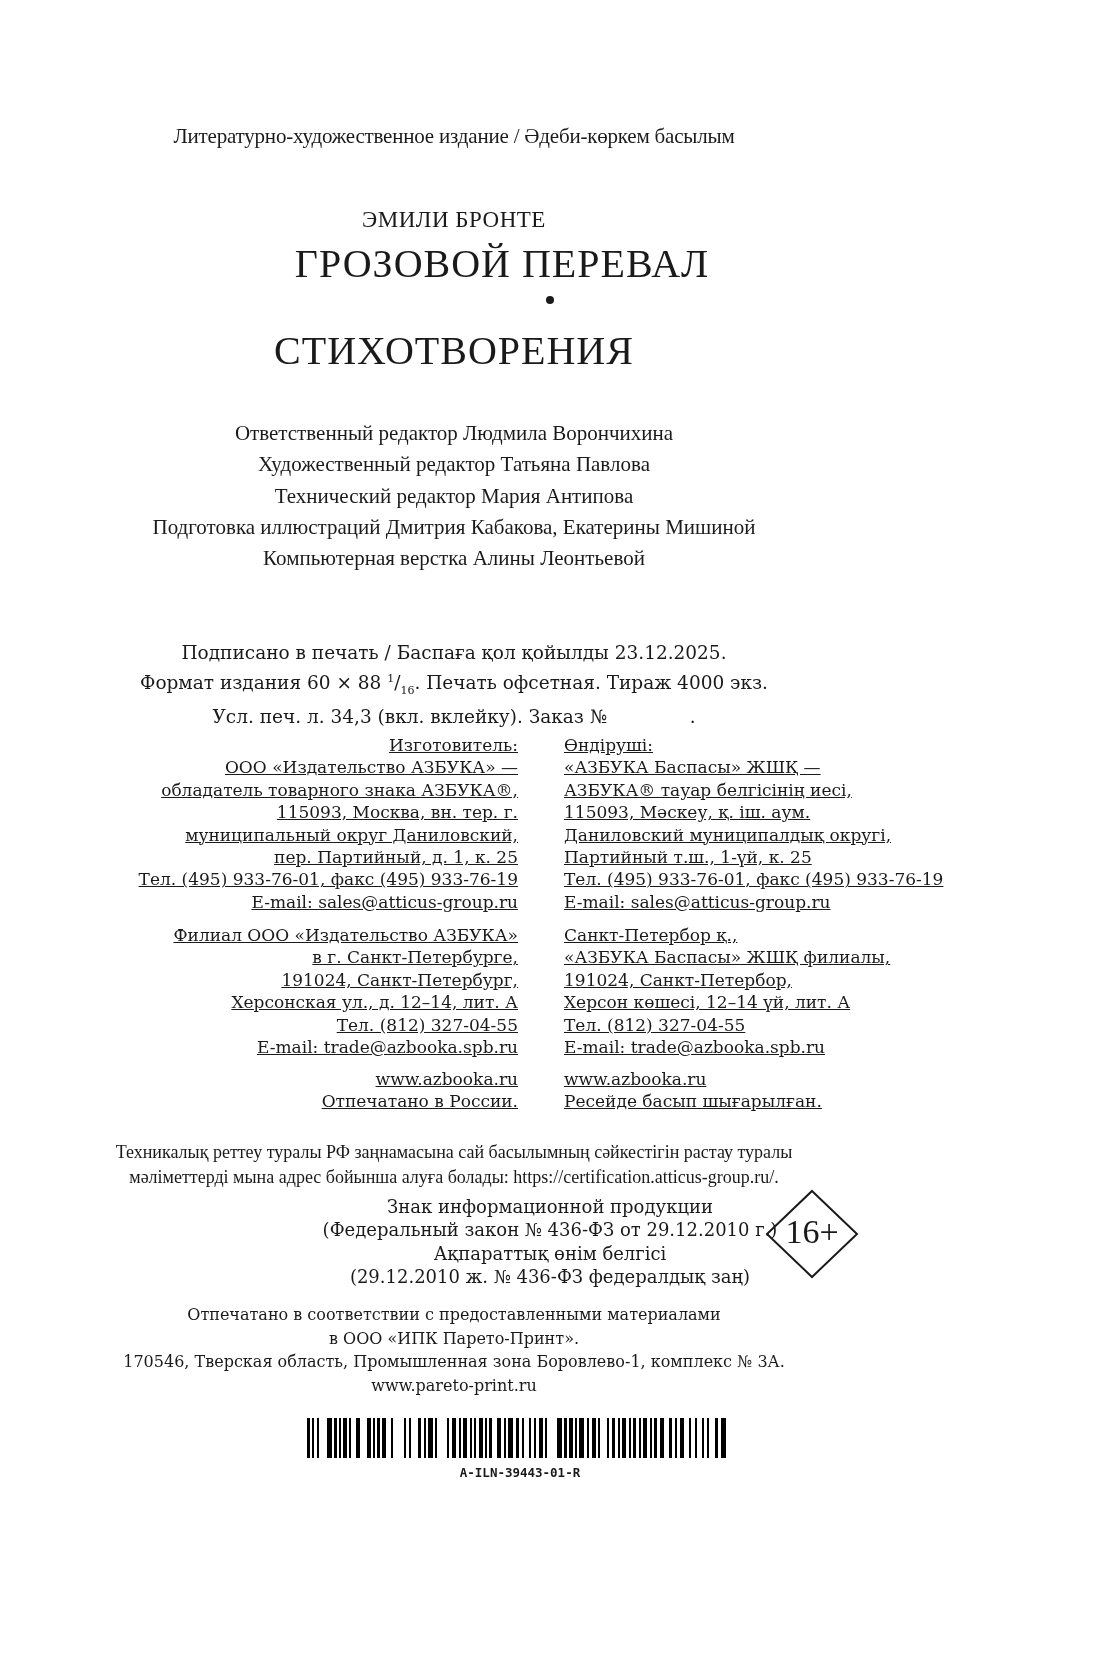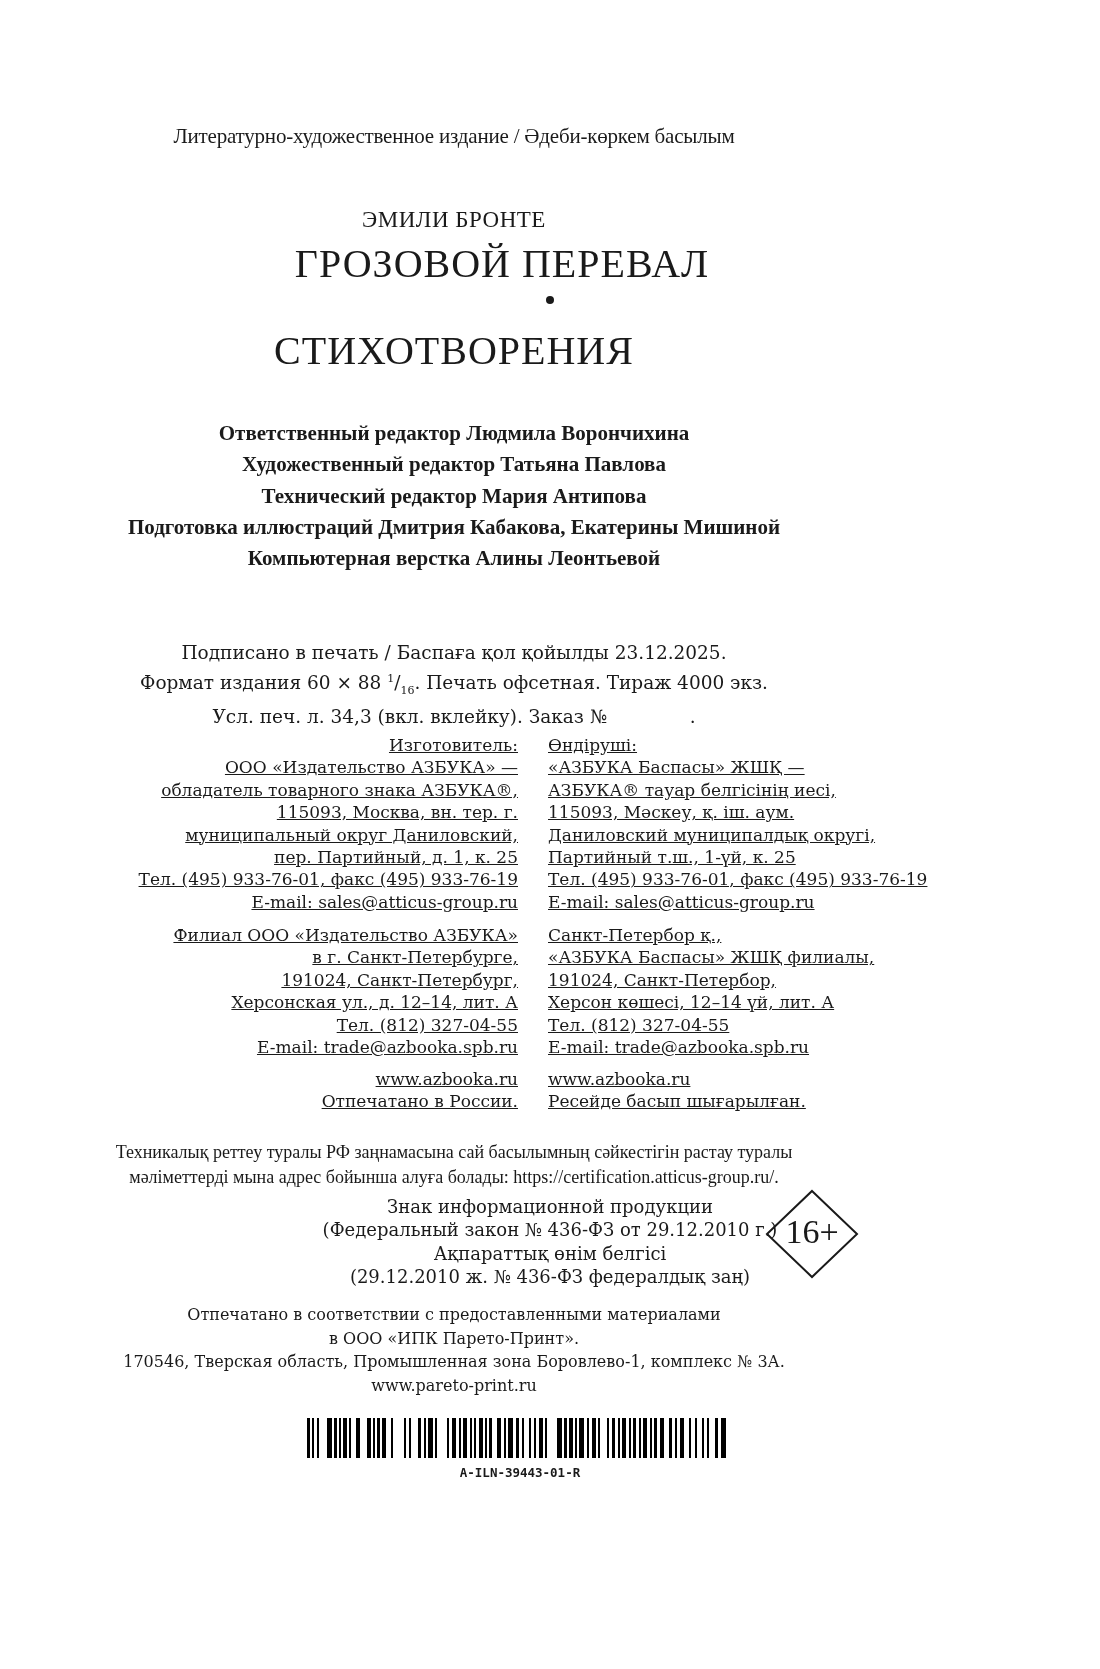--- a/index.html
+++ b/index.html
@@ -9,28 +9,28 @@
   .serif-wide { font-family:"DejaVu Serif", "Liberation Serif", serif; }
   .center { text-align:center; left:0; width:908px; }
 
   #edition-type { top:124px; font-size:21px; letter-spacing:-0.2px; }
   #author { top:207px; font-size:23px; letter-spacing:0.5px; }
   #title1 { top:240px; font-size:40px; letter-spacing:1px;padding-left:48px; }
   #bullet { top:296px; left:546px; width:8px; height:8px; border-radius:50%; background:#1a1a1a; }
   #title2 { top:327px; font-size:40px; letter-spacing:1px; }
 
   #credits { top:418px; font-size:21px; line-height:31.3px; }
-  #credits div { white-space:nowrap;font-weight:bold; }
+  #credits div { white-space:nowrap; }
 
   #print-info { top:640px; font-size:18.5px; line-height:26px; }
   #print-info sup, #print-info sub { font-size:11px; }
 
   .col { font-size:17px; line-height:22.4px; white-space:nowrap;text-decoration:underline; }
   .col-left { right:582px; text-align:right; }
-  .col-right { left:548px; text-align:left; }
+  .col-right { left:564px; text-align:left; }
   #mfr-left { top:734px; }
   #mfr-right { top:734px; }
   #branch-left { top:924px; }
   #branch-right { top:924px; }
   #web-left { top:1068px; }
   #web-right { top:1068px; }
 
   #cert { top:1140px; font-size:18px; line-height:24.5px; }
 
   #info-sign { top:1195px; left:300px; width:500px; text-align:center; font-size:18px; line-height:23.3px; }

